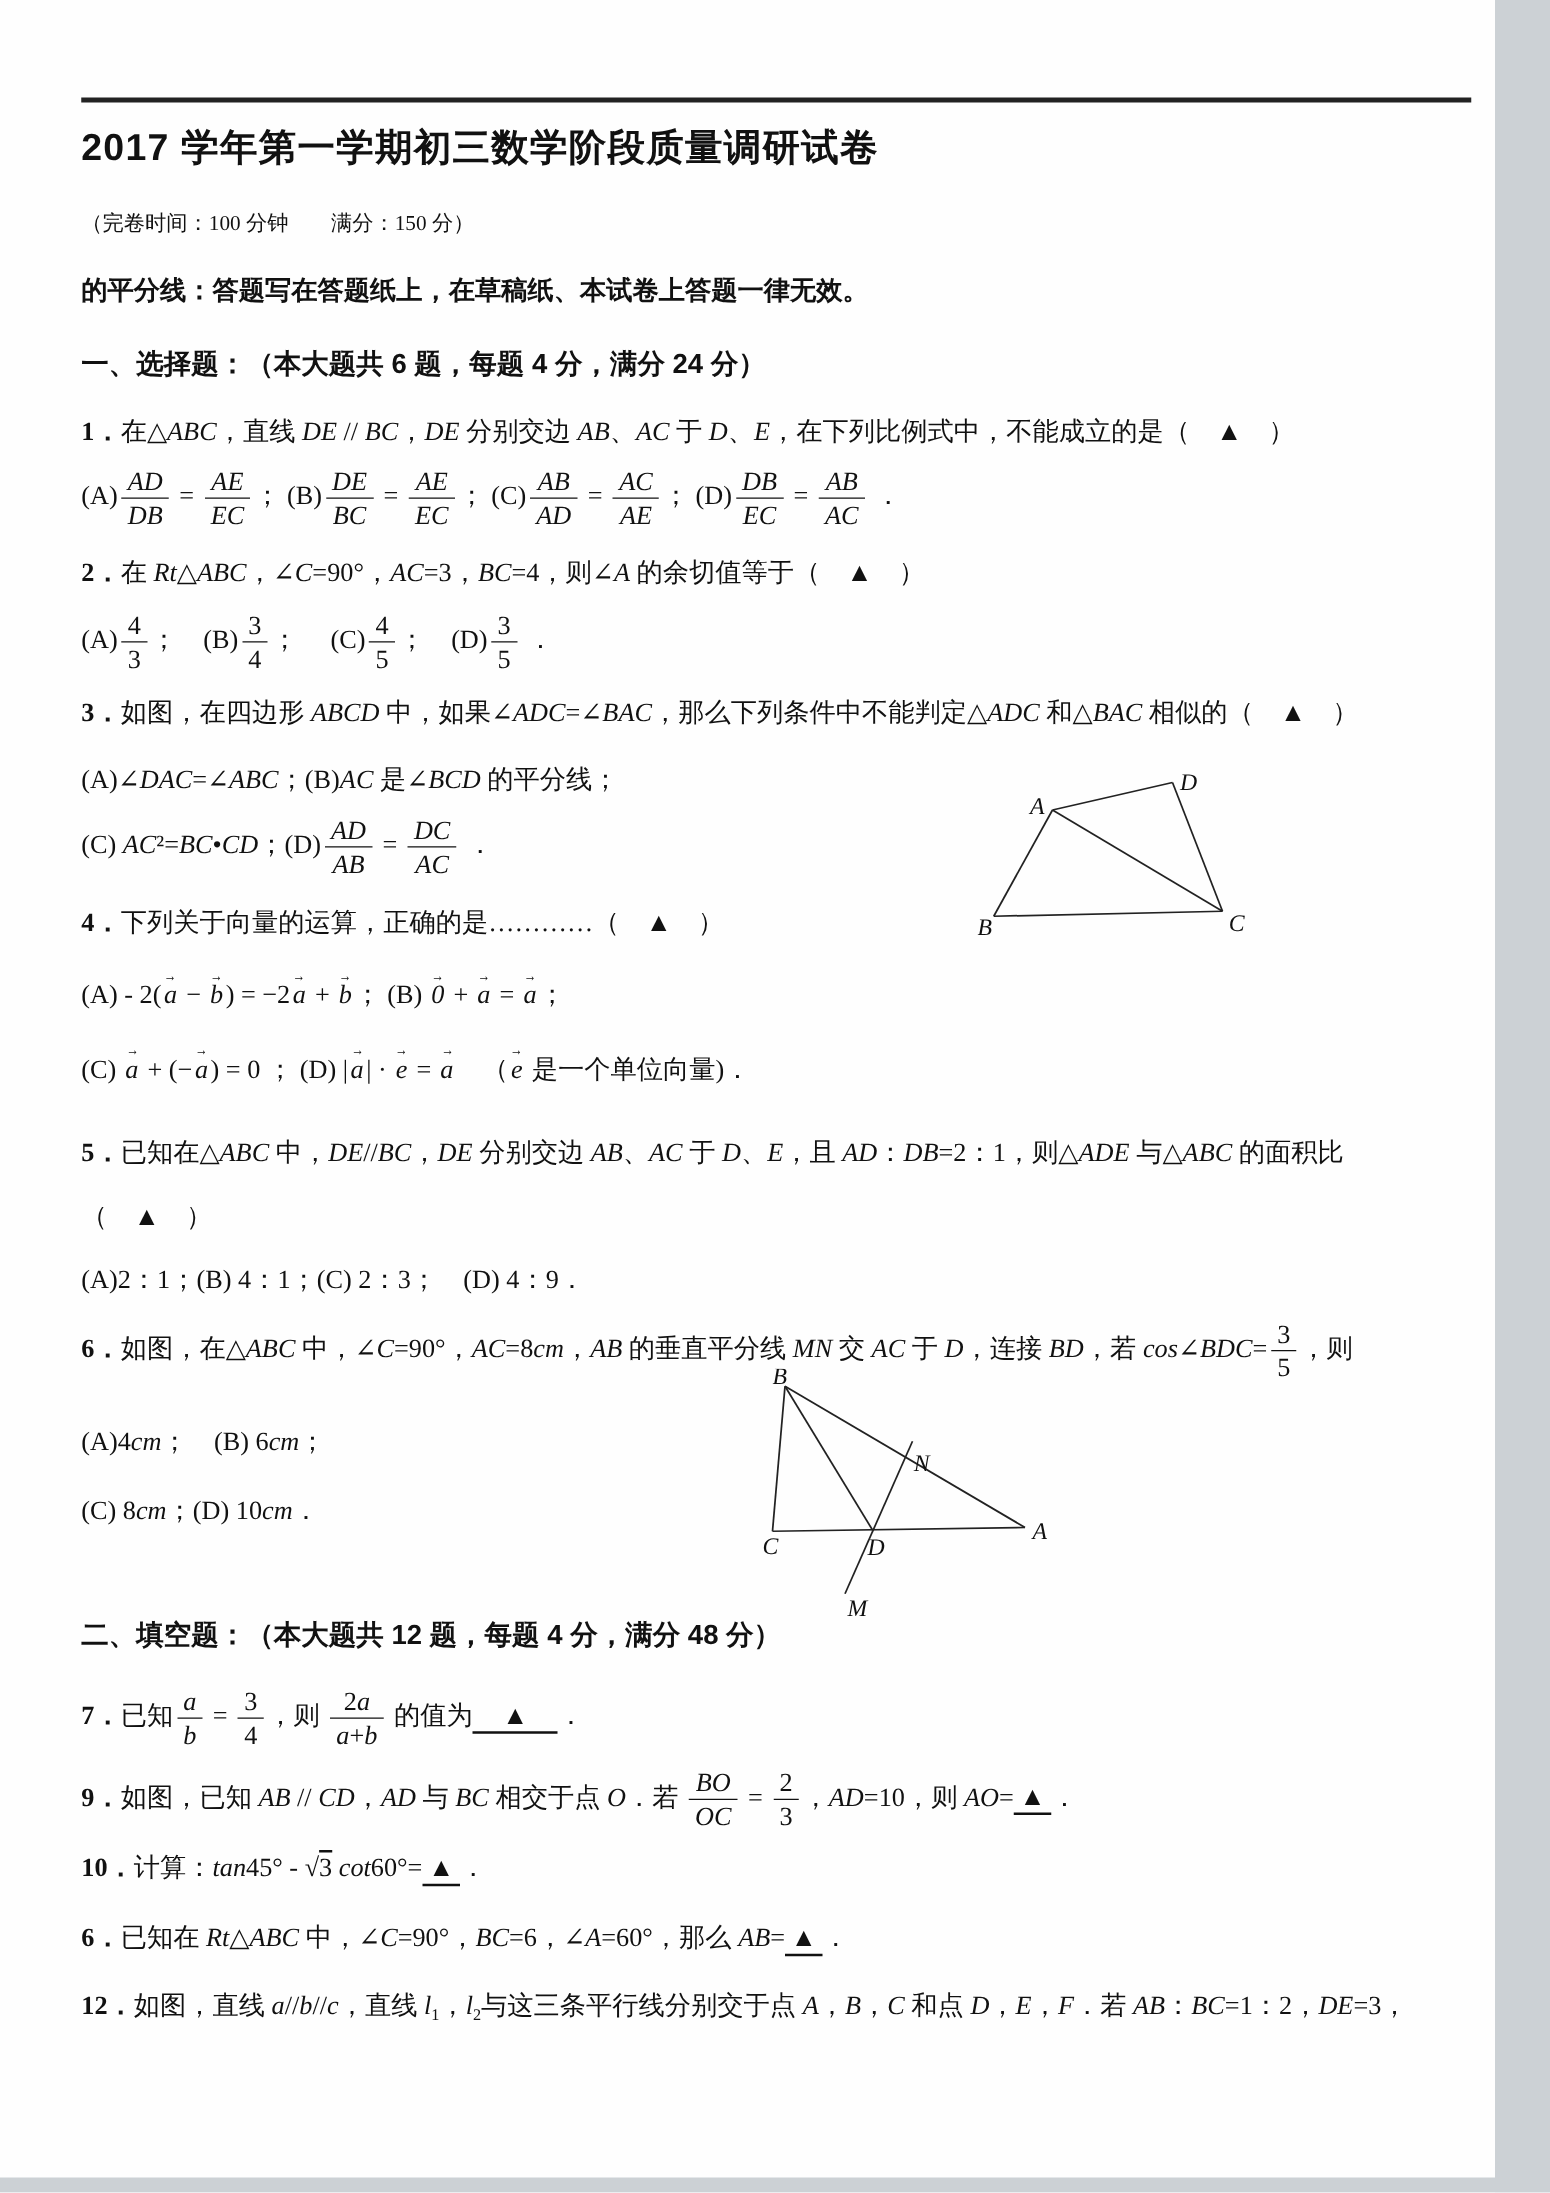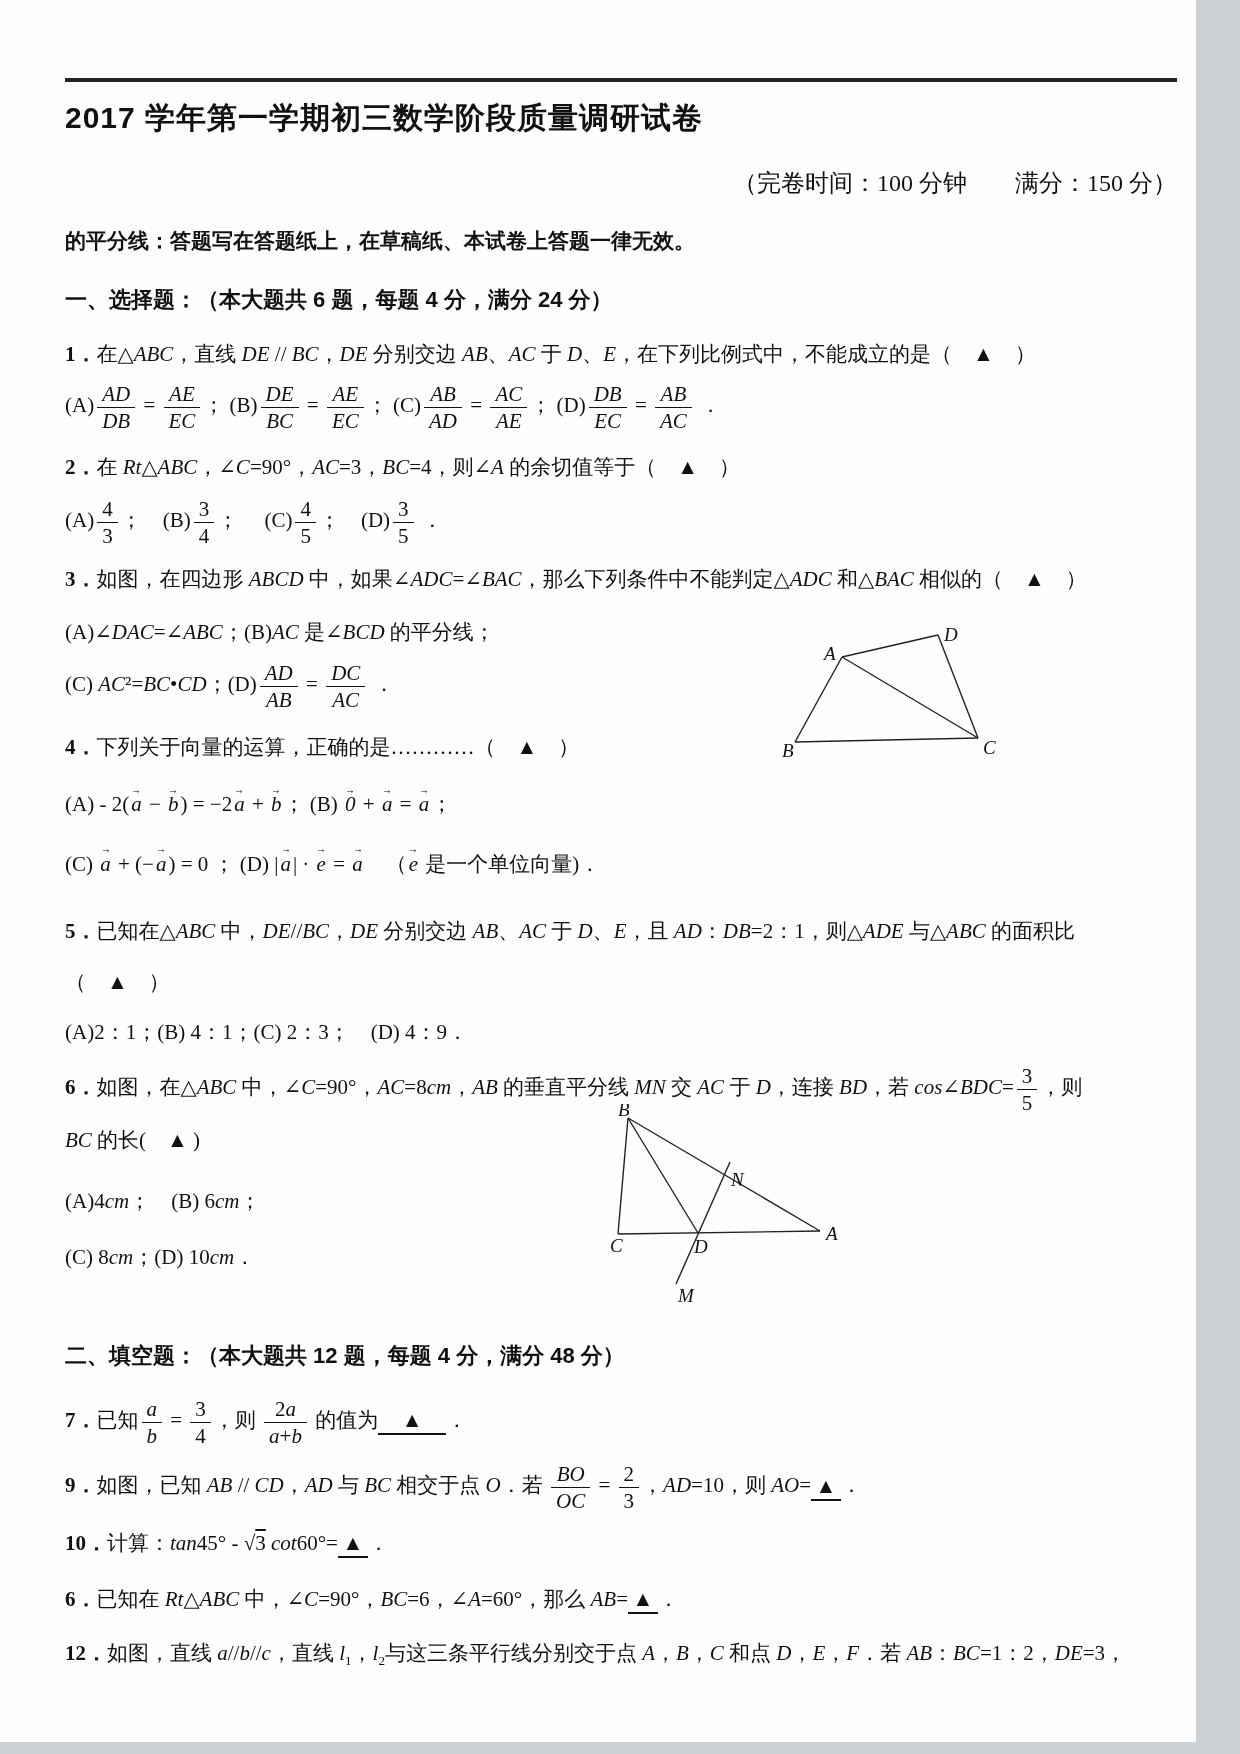--- a/index.html
+++ b/index.html
@@ -9,21 +9,21 @@
     font-family:"Liberation Serif","DejaVu Serif",serif; font-size:21px;
   }
   .scan-edge-right { position:absolute; top:0; right:0; width:44px; height:100%; background:#ccd1d5; }
   .scan-edge-bottom { position:absolute; left:0; bottom:0; width:100%; height:12px; background:#ccd1d5; }
   .content { position:absolute; left:65px; top:0; width:1112px; }
   .top-rule { border:none; border-top:4px solid #232323; margin:78px 0 0 0; }
   .title {
     font-family:"Liberation Sans","DejaVu Sans",sans-serif; font-weight:bold;
     font-size:30px; margin:16px 0 0; letter-spacing:1px;
   }
-  .subtitle { text-align:right; font-size:24px; margin:28px 0 0; }
+  .subtitle { text-align:left; font-size:17px; margin:28px 0 0; }
   .notice {
     font-family:"Liberation Sans","DejaVu Sans",sans-serif; font-weight:bold;
     font-size:21px; margin:28px 0 0;
   }
   .sec-heading {
     font-family:"Liberation Sans","DejaVu Sans",sans-serif; font-weight:bold;
     font-size:22px;
   }
   .qline { line-height:1.3; }
   .rel { position:relative; }
@@ -90,21 +90,20 @@
         <text x="203" y="126">C</text>
       </svg>
     </div>
 
     <p class="qline" style="margin:40px 0 0"><span class="qnum">5．</span>已知在△<span class="mi">ABC</span> 中，<span class="mi">DE</span>//<span class="mi">BC</span>，<span class="mi">DE</span> 分别交边 <span class="mi">AB</span>、<span class="mi">AC</span> 于 <span class="mi">D</span>、<span class="mi">E</span>，且 <span class="mi">AD</span>：<span class="mi">DB</span>=2：1，则△<span class="mi">ADE</span> 与△<span class="mi">ABC</span> 的面积比</p>
     <p class="qline" style="margin:24px 0 0">（　▲　）</p>
     <p class="qline" style="margin:22px 0 0"><span class="rom">(A)</span>2：1；<span class="rom">(B)</span> 4：1；<span class="rom">(C)</span> 2：3；　<span class="rom">(D)</span> 4：9．</p>
 
     <div class="rel">
       <p class="qline" style="margin:18px 0 0"><span class="qnum">6．</span>如图，在△<span class="mi">ABC</span> 中，∠<span class="mi">C</span>=90°，<span class="mi">AC</span>=8<span class="mi">cm</span>，<span class="mi">AB</span> 的垂直平分线 <span class="mi">MN</span> 交 <span class="mi">AC</span> 于 <span class="mi">D</span>，连接 <span class="mi">BD</span>，若 <span class="mi">cos</span>∠<span class="mi">BDC</span>=<span class="frac"><span class="fn">3</span><span class="fd">5</span></span>，则</p>
-      <p class="qline" style="margin:12px 0 0"><span class="mi">BC</span> 的长(　▲ )</p>
       <p class="qline" style="margin:34px 0 0"><span class="rom">(A)</span>4<span class="mi">cm</span>；　<span class="rom">(B)</span> 6<span class="mi">cm</span>；</p>
       <p class="qline" style="margin:28px 0 0"><span class="rom">(C)</span> 8<span class="mi">cm</span>；<span class="rom">(D)</span> 10<span class="mi">cm</span>．</p>
 
       <svg class="fig" style="left:545px; top:40px" width="228" height="205" viewBox="0 0 228 205">
         <g stroke="#222" stroke-width="1.4" fill="none">
           <line x1="18" y1="14" x2="8" y2="130"></line>
           <line x1="8" y1="130" x2="210" y2="127"></line>
           <line x1="18" y1="14" x2="210" y2="127"></line>
           <line x1="18" y1="14" x2="88" y2="129"></line>
           <line x1="66" y1="180" x2="120" y2="58"></line>

